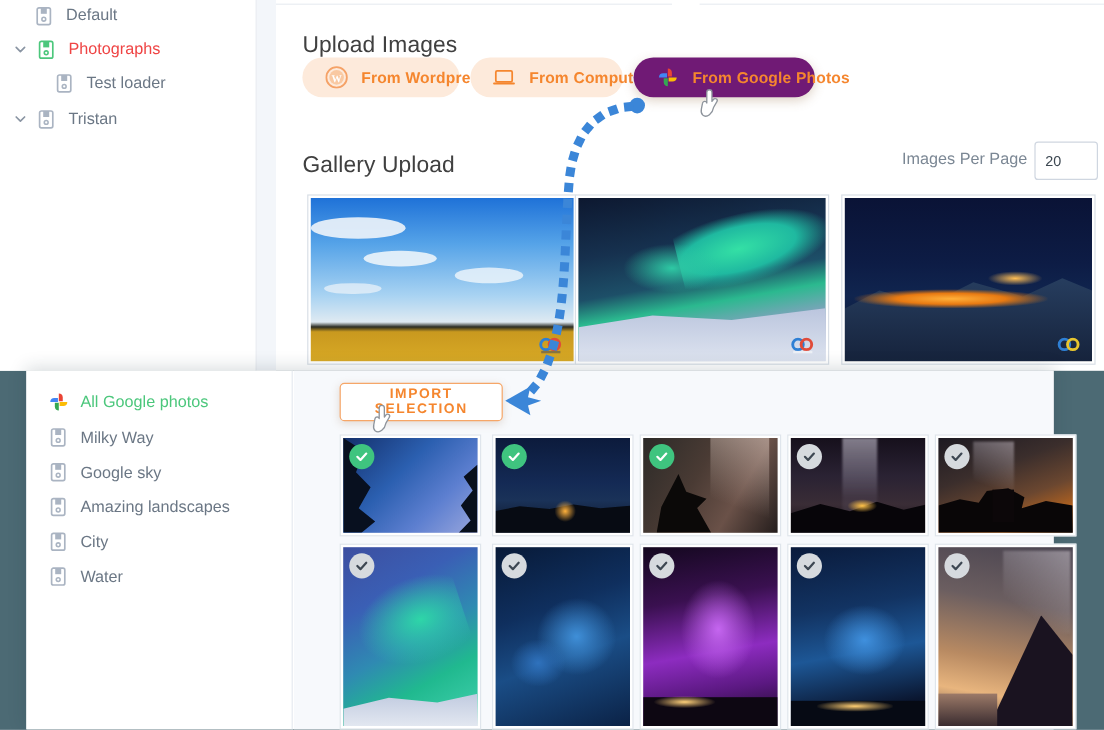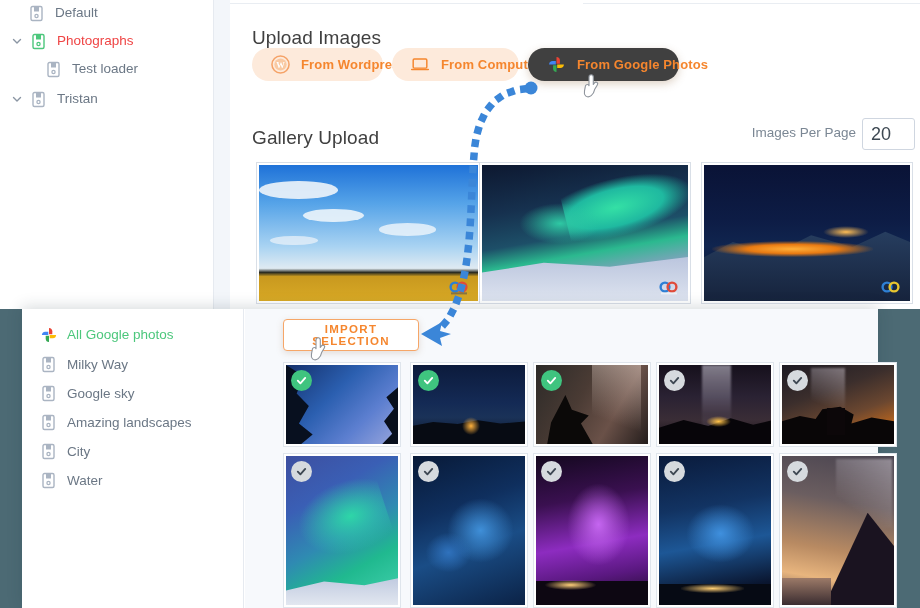--- a/index.html
+++ b/index.html
@@ -54,41 +54,41 @@
   
   .section-label {
     position: absolute; font-size: 19px; color: #404040; letter-spacing: .1px;
   }
   .upl-btn {
     position: absolute; height: 33px; border-radius: 18px;
     background: #fdeadb; display: flex; align-items: center;
     padding: 0 18px; cursor: pointer;
   }
   .upl-btn.raised {
-    background: #404040;
+    background: #701a75;
     box-shadow: 0 3px 9px rgba(150,110,70,.30);
   }
   .upl-btn .lbl {
     font-size: 13px; font-weight: bold; color: #f5862e; letter-spacing: .15px;
     white-space: nowrap;
   }
   .upl-btn .ico {
     width: 20px; height: 20px; margin-right: 11px; flex: 0 0 auto;
     display: flex; align-items: center; justify-content: center;
   }
 
   
   .ipp-label {
     position: absolute; right: 64px; top: 125px;
     font-size: 13.5px; color: #7b8794;
   }
   .ipp-input {
     position: absolute; left: 862px; top: 118px; width: 53px; height: 32px;
     border: 1px solid #cfd6e0; border-radius: 3px; background: #fff;
-    font-size: 18px; color: #3d4852; padding: 0 8px;
+    font-size: 12px; color: #3d4852; padding: 0 8px;
     font-family: "Liberation Sans", sans-serif;
   }
   .gal-thumb {
     position: absolute; border: 1px solid #d9dfe7; background: #fff;
     padding: 2px; overflow: hidden;
   }
   .gal-img { width: 100%; height: 100%; position: relative; overflow: hidden; }
   .wm {
     position: absolute; right: 5px; bottom: 6px; width: 26px; height: 14px;
   }

